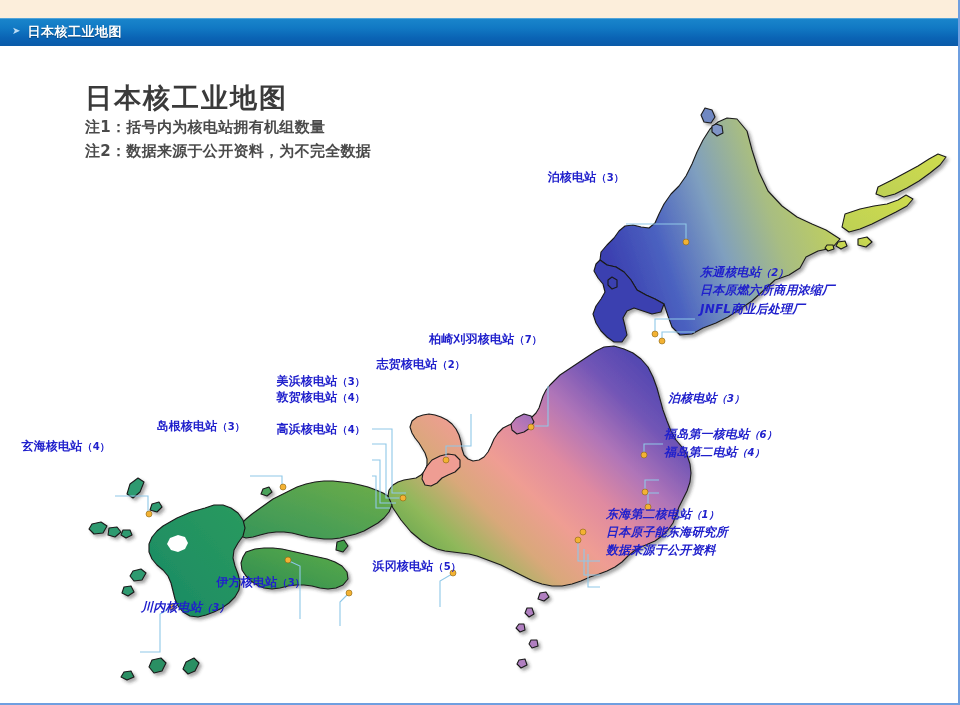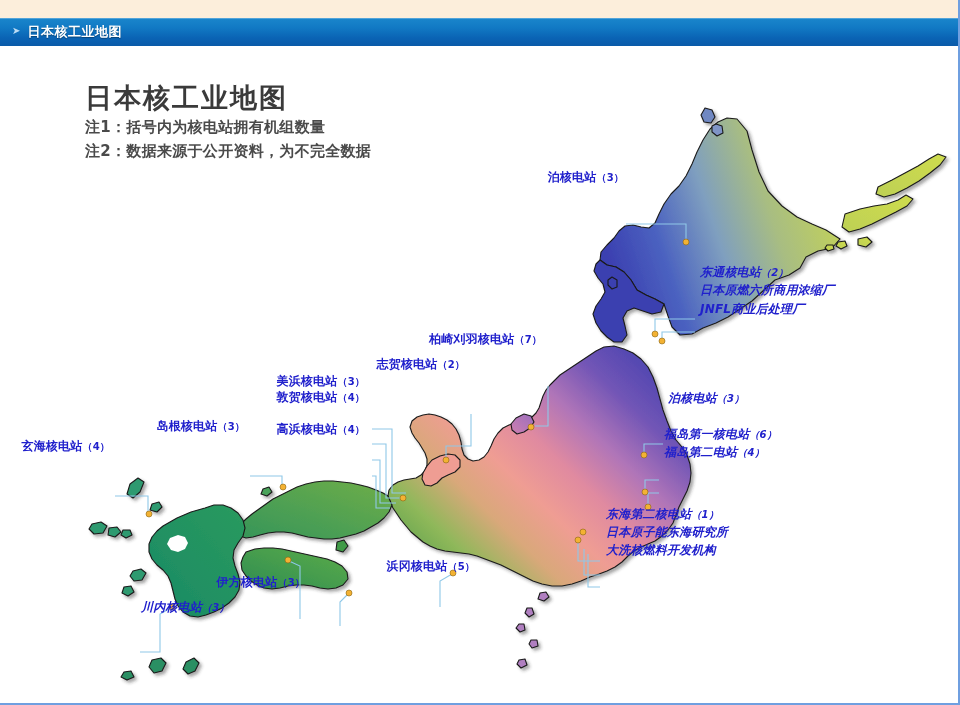--- a/index.html
+++ b/index.html
@@ -314,21 +314,21 @@
       <span>福岛第二电站</span><span class="cnt">（4）</span>
     </div>
 
     <div class="anno right" style="left:606px;top:461px;">
       <span>东海第二核电站</span><span class="cnt">（1）</span>
     </div>
     <div class="anno right" style="left:606px;top:479px;">
       <span>日本原子能东海研究所</span>
     </div>
     <div class="anno right" style="left:606px;top:497px;">
-      <span>大洗核燃料开发机构</span>
+      <span>数据来源于公开资料</span>
     </div>
 
     <div class="anno left" style="left:310px;top:286px;width:232px;">
       <span>柏崎刈羽核电站</span><span class="cnt">（7）</span>
     </div>
     <div class="anno left" style="left:300px;top:311px;width:165px;">
       <span>志贺核电站</span><span class="cnt">（2）</span>
     </div>
 
     <div class="anno left" style="left:180px;top:328px;width:185px;">
@@ -350,19 +350,19 @@
     </div>
 
     <div class="anno right" style="left:141px;top:554px;">
       <span>川内核电站</span><span class="cnt">（3）</span>
     </div>
 
     <div class="anno left" style="left:135px;top:529px;width:170px;">
       <span>伊方核电站</span><span class="cnt">（3）</span>
     </div>
 
-    <div class="anno left" style="left:315px;top:513px;width:160px;">
+    <div class="anno left" style="left:301px;top:513px;width:160px;">
       <span>浜冈核电站</span><span class="cnt">（5）</span>
     </div>
 
 
   </div>
 </div>
 
 </body></html>

